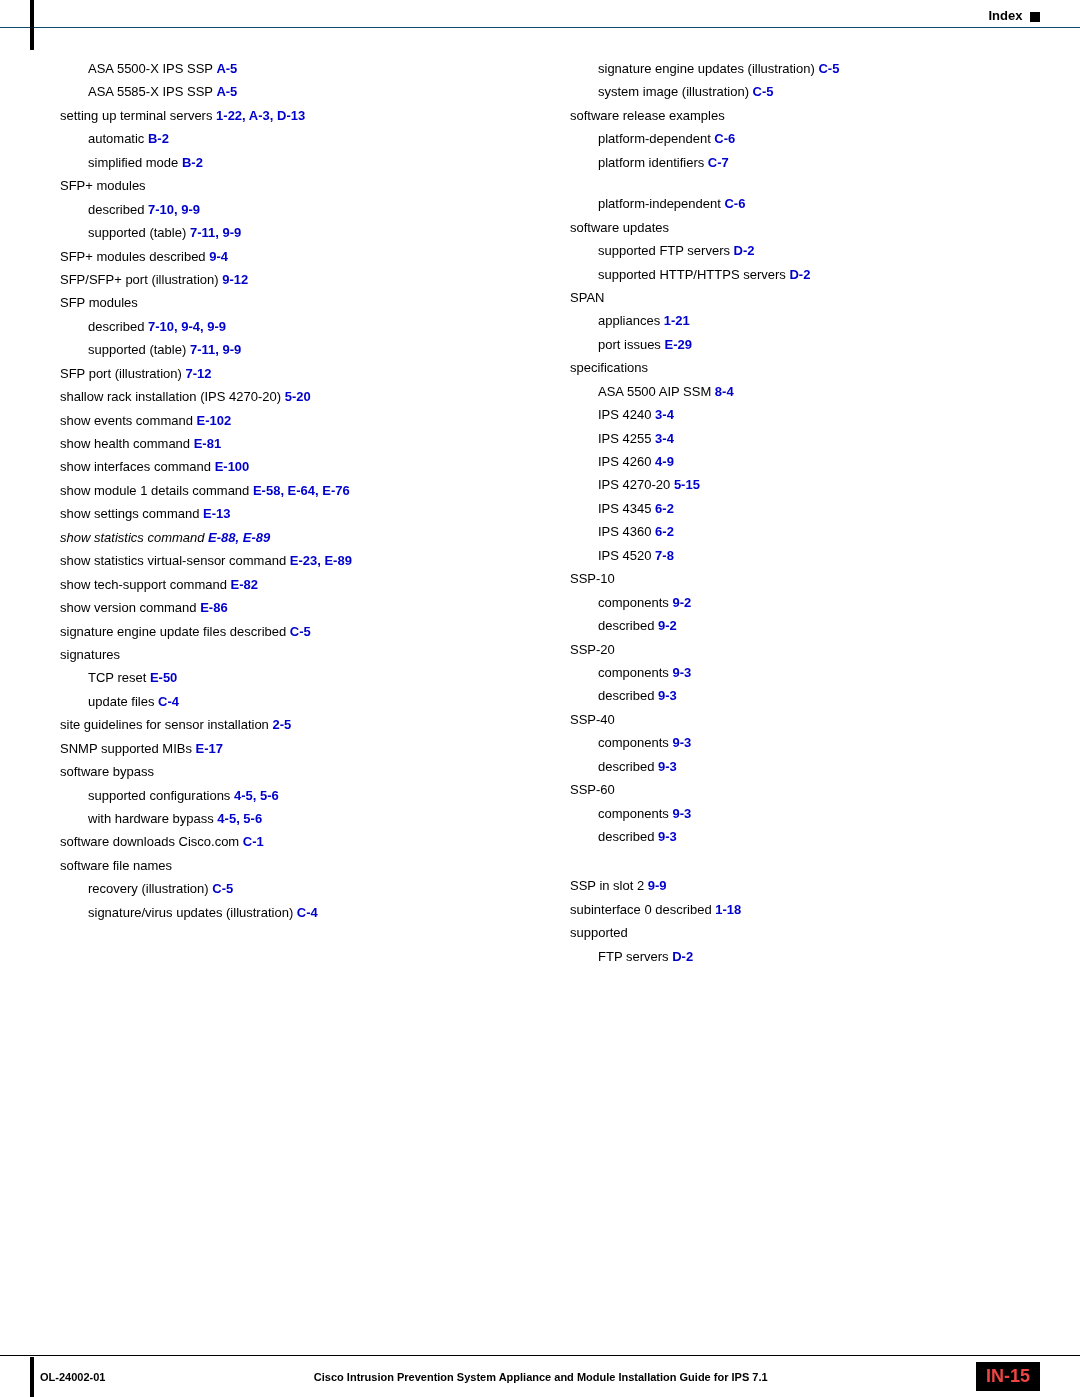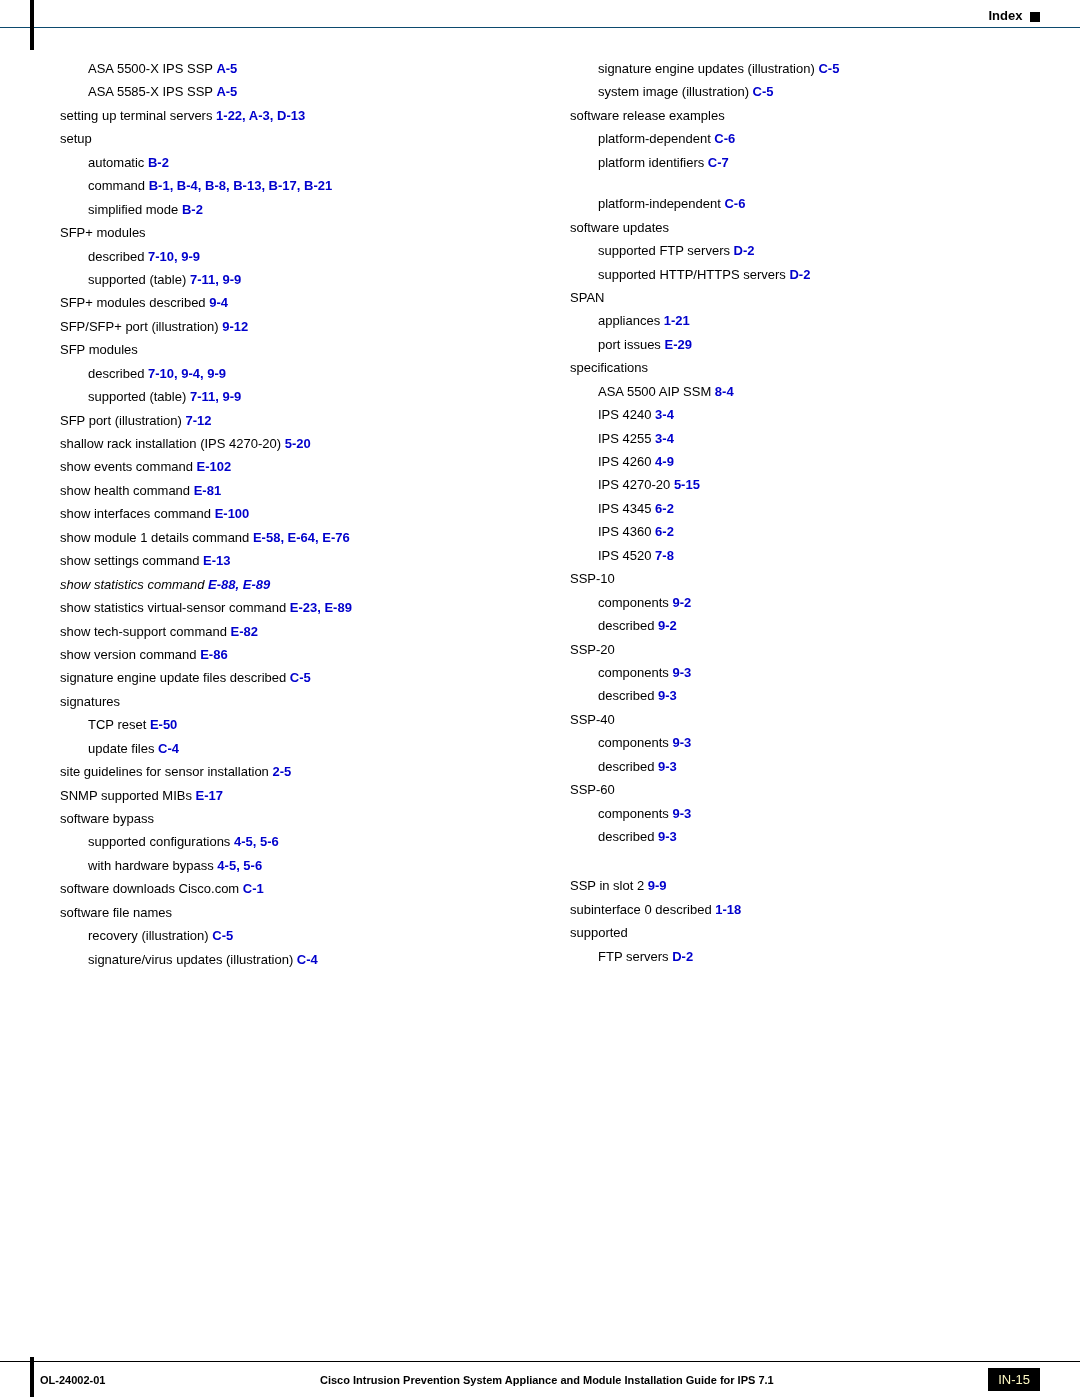--- a/index.html
+++ b/index.html
@@ -72,24 +72,24 @@
       height: 40px;
       background: #000;
     }
     .footer-center {
       flex: 1;
       text-align: center;
       font-size: 11px;
       font-weight: bold;
     }
     .footer-right {
-      font-size: 13px;
-      font-weight: normal;
-      background: #000;
-      color: #fef9c3;
+      font-size: 18px;
+      font-weight: bold;
+      background: #000;
+      color: #ef4444;
       padding: 4px 10px;
     }
     .footer-left-text {
       font-size: 11px;
       font-weight: bold;
     }
     .left-bar-top {
       position: absolute;
       left: 30px;
       top: 0;
@@ -111,23 +111,21 @@
       <span class="black-square"></span>
     </span>
   </div>
 
   <div class="content">
 
     <div class="col-left" id="left-col">
         <div class="index-entry" style="padding-left: 28px; line-height: 1.65;"><span>ASA 5500-X IPS SSP </span><span class="blue-link">A-5</span></div>
         <div class="index-entry" style="padding-left: 28px; line-height: 1.65;"><span>ASA 5585-X IPS SSP </span><span class="blue-link">A-5</span></div>
         <div class="index-entry" style="padding-left: 0px; line-height: 1.65;"><span>setting up terminal servers  </span><span class="blue-link">1-22, A-3, D-13</span></div>
-        <div class="index-entry" style="padding-left: 0px; line-height: 1.65;"><span>setup</span></div>
         <div class="index-entry" style="padding-left: 28px; line-height: 1.65;"><span>automatic  </span><span class="blue-link">B-2</span></div>
-        <div class="index-entry" style="padding-left: 28px; line-height: 1.65;"><span>command  </span><span class="blue-link">B-1, B-4, B-8, B-13, B-17, B-21</span></div>
         <div class="index-entry" style="padding-left: 28px; line-height: 1.65;"><span>simplified mode  </span><span class="blue-link">B-2</span></div>
         <div class="index-entry" style="padding-left: 0px; line-height: 1.65;"><span>SFP+ modules</span></div>
         <div class="index-entry" style="padding-left: 28px; line-height: 1.65;"><span>described  </span><span class="blue-link">7-10, 9-9</span></div>
         <div class="index-entry" style="padding-left: 28px; line-height: 1.65;"><span>supported (table)  </span><span class="blue-link">7-11, 9-9</span></div>
         <div class="index-entry" style="padding-left: 0px; line-height: 1.65;"><span>SFP+ modules described  </span><span class="blue-link">9-4</span></div>
         <div class="index-entry" style="padding-left: 0px; line-height: 1.65;"><span>SFP/SFP+ port (illustration)  </span><span class="blue-link">9-12</span></div>
         <div class="index-entry" style="padding-left: 0px; line-height: 1.65;"><span>SFP modules</span></div>
         <div class="index-entry" style="padding-left: 28px; line-height: 1.65;"><span>described  </span><span class="blue-link">7-10, 9-4, 9-9</span></div>
         <div class="index-entry" style="padding-left: 28px; line-height: 1.65;"><span>supported (table)  </span><span class="blue-link">7-11, 9-9</span></div>
         <div class="index-entry" style="padding-left: 0px; line-height: 1.65;"><span>SFP port (illustration)  </span><span class="blue-link">7-12</span></div>

